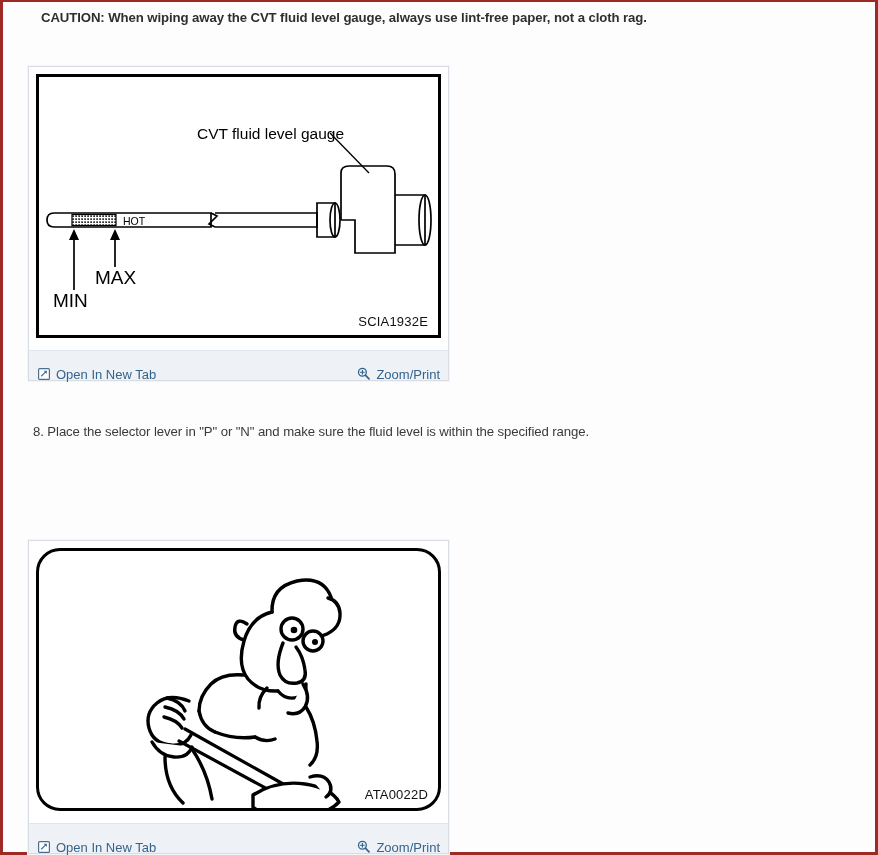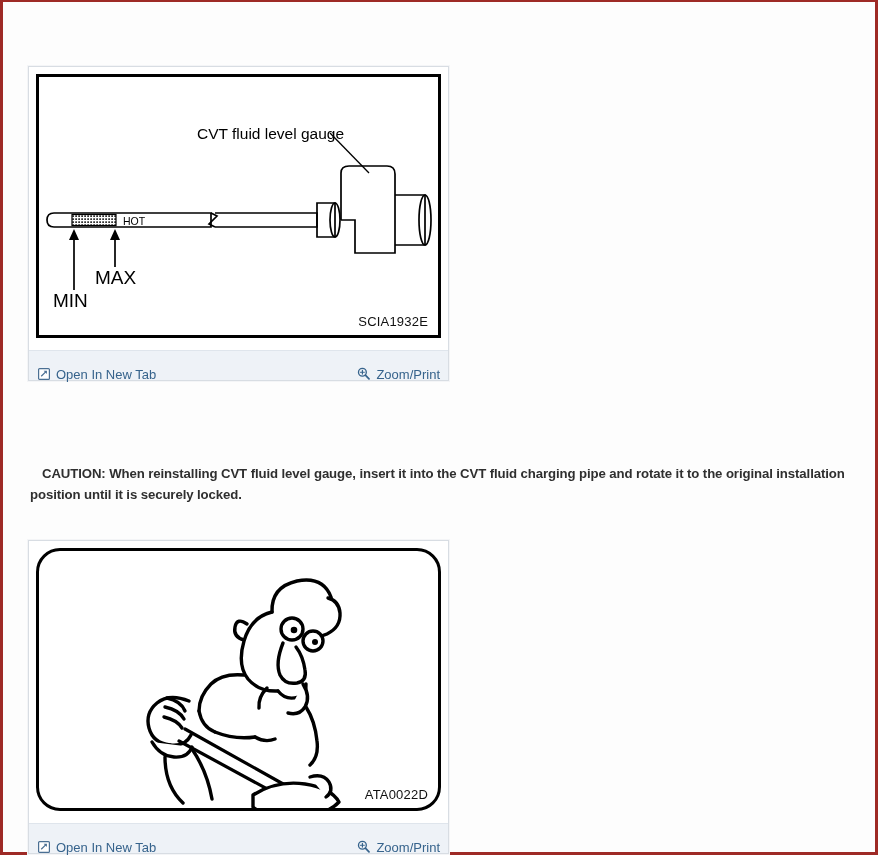--- a/index.html
+++ b/index.html
@@ -146,20 +146,21 @@
 
   
   .fig1-svg, .fig2-svg { display: block; }
 </style>
 </head>
 <body>
 
 <div class="page-frame">
   <div class="page-inner">
 
+    <div class="caution-line">CAUTION: When wiping away the CVT fluid level gauge, always use lint-free paper, not a cloth rag.</div>
 
     <div class="figure-box" id="figure-1">
       <div class="figure-canvas-wrap">
         <div class="figure-canvas">
 
           <svg class="fig1-svg" width="401" height="258" viewBox="0 0 401 258">
             <g fill="none" stroke="#000000" stroke-width="1.6" stroke-linejoin="miter">
 
               <line x1="291" y1="56" x2="330" y2="96" stroke-width="1.3"></line>
 
@@ -227,22 +228,22 @@
               <circle cx="5.4" cy="5.2" r="3.9" fill="none" stroke="#36638c" stroke-width="1.35"></circle>
               <path d="M 8.4 8.2 L 12 11.9" stroke="#36638c" stroke-width="1.7" stroke-linecap="round"></path>
               <path d="M 3.5 5.2 L 7.3 5.2 M 5.4 3.3 L 5.4 7.1" stroke="#36638c" stroke-width="1.15" stroke-linecap="round"></path>
             </svg>
           </span>
           <span class="lbl">Zoom/Print</span>
         </span>
       </div>
     </div>
 
-
-    <div class="caution-block">CAUTION: When reinstalling CVT fluid level gauge, insert it into the CVT fluid charging pipe and rotate it to the original installation position until it is securely locked.</div>
+    <div class="step-line">8. Place the selector lever in "P" or "N" and make sure the fluid level is within the specified range.</div>
+
 
     <div class="figure-box" id="figure-2">
       <div class="figure-canvas-wrap">
         <div class="figure-canvas">
 
           <svg class="fig2-svg" width="401" height="257" viewBox="0 0 401 257">
             <g fill="#ffffff" stroke="#000000" stroke-width="3.4" stroke-linecap="round" stroke-linejoin="round">
 
               <path d="M 233 61 Q 232 36 258 30 Q 284 25 292 46 Q 297 61 290 76"></path>
               <path d="M 289 47 Q 300 50 301 62 Q 302 76 288 83 Q 277 88 271 83"></path>

